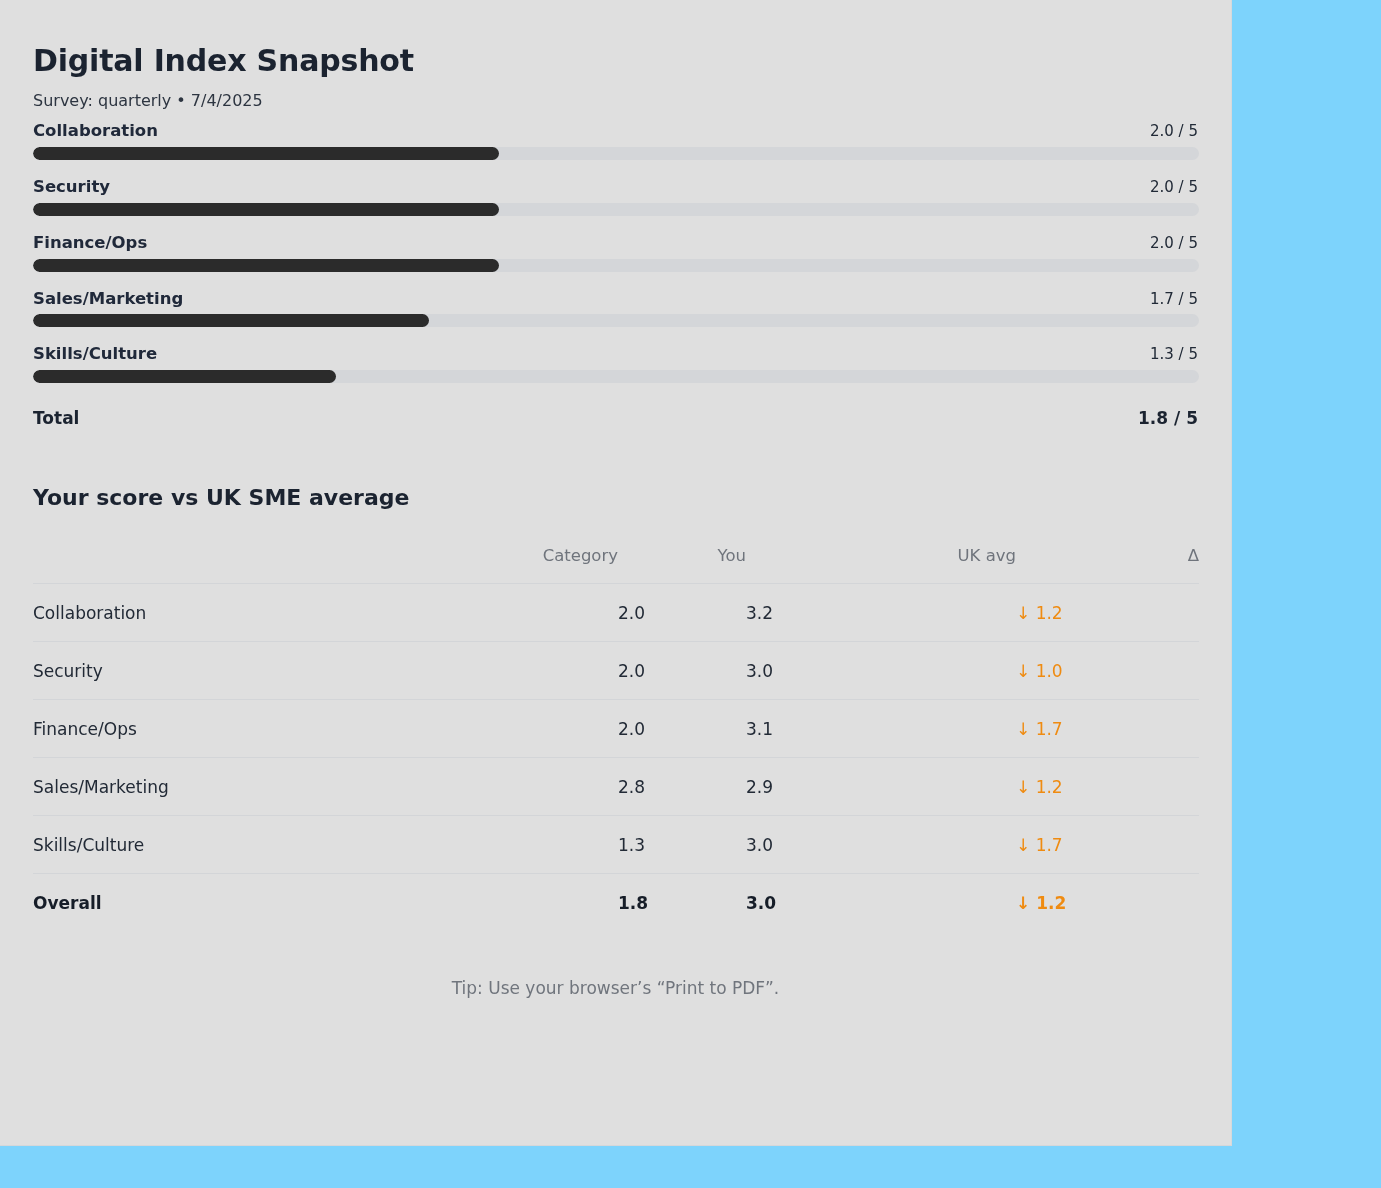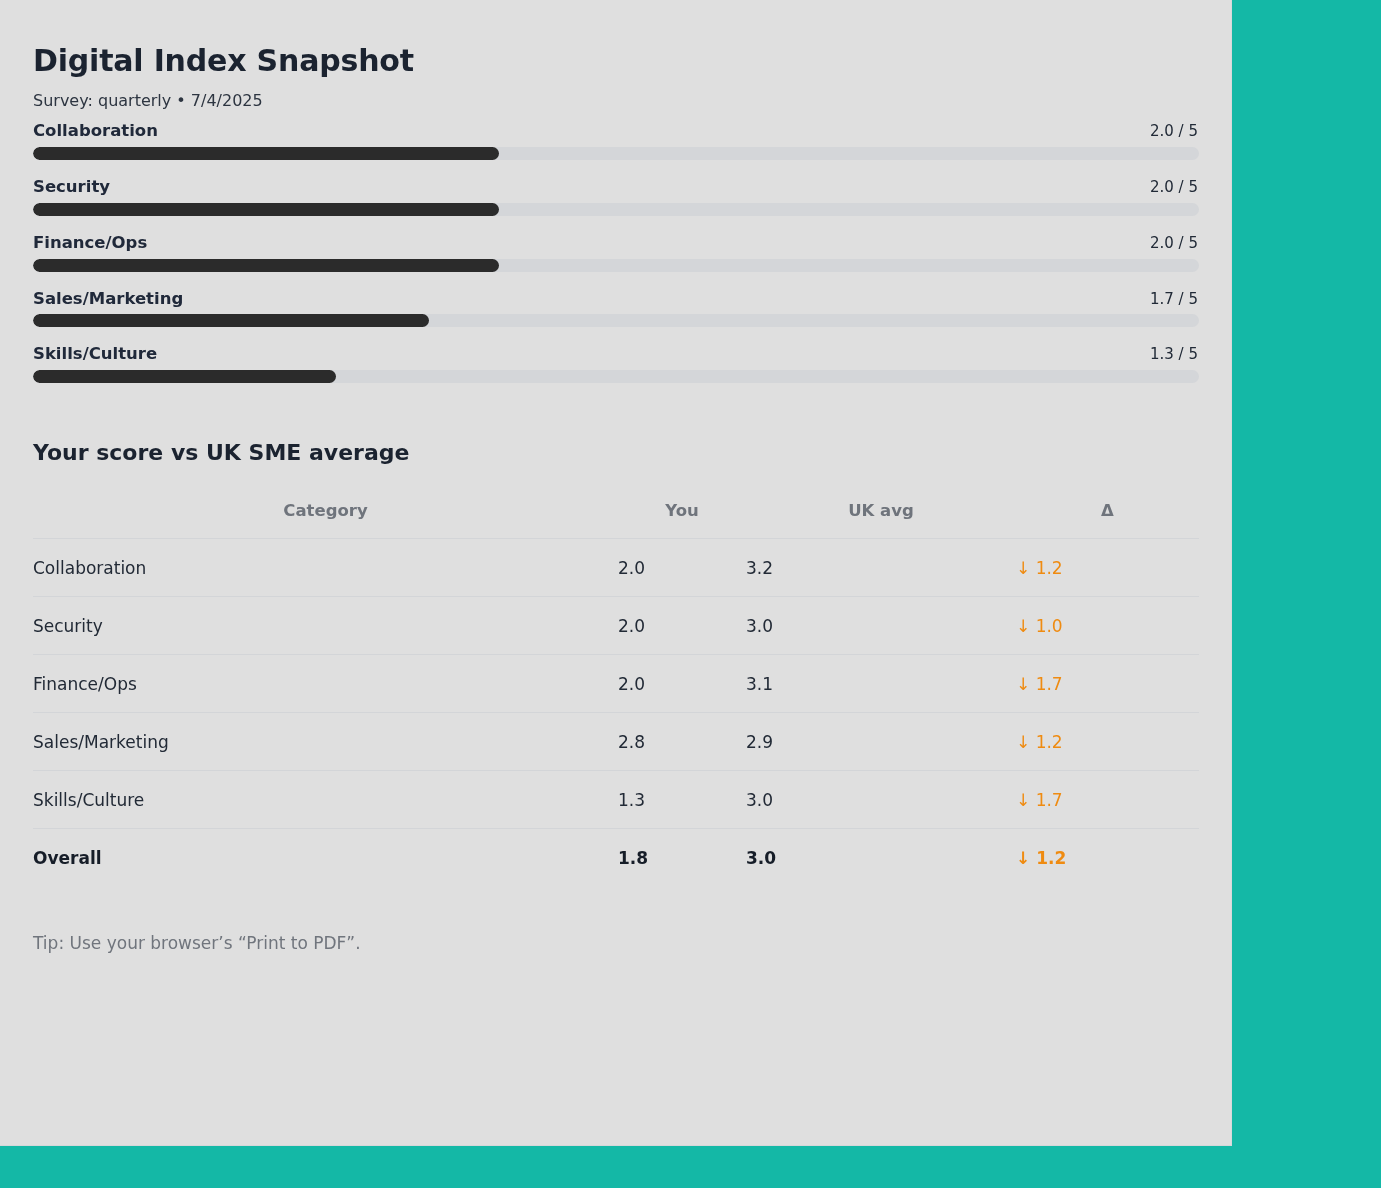--- a/index.html
+++ b/index.html
@@ -9,21 +9,21 @@
     background: #dfdfdf;
     width: 1381px;
     height: 1188px;
     overflow: hidden;
     font-family: "DejaVu Sans", "Liberation Sans", sans-serif;
   }
   .page {
     position: relative;
     width: 1381px;
     height: 1188px;
-    background: #14b8a6;
+    background: #7dd3fc;
   }
   .card {
     position: absolute;
     left: 0;
     top: 0;
     width: 1232px;
     height: 1146px;
     background: #dfdfdf;
     border-right: 1px solid #d7d9db;
     border-bottom: 1px solid #d5d7d9;
@@ -117,23 +117,23 @@
     line-height: 1.2;
   }
 
   
   table.cmp {
     width: 1166px;
     border-collapse: collapse;
     margin-top: 34px;
   }
   table.cmp th {
-    text-align: center;
+    text-align: right;
     font-size: 16.5px;
-    font-weight: 700;
+    font-weight: 400;
     color: #6f747c;
     padding: 0 0 18px 0;
     border-bottom: 1px solid #d3d5d8;
   }
   table.cmp td {
     text-align: left;
     font-size: 17px;
     font-weight: 400;
     color: #222a36;
     padding: 19px 0 18px 0;
@@ -153,20 +153,21 @@
     font-weight: 400;
     white-space: nowrap;
   }
   tr.overall .delta { font-weight: 700; }
 
   
   .tip {
     font-size: 17px;
     color: #70757d;
     margin-top: 47px;
+    text-align: center;
   }
 </style>
 </head>
 <body>
 
 <div class="page">
   <div class="card">
     <div class="inner">
 
       <h1 class="title">Digital Index Snapshot</h1>
@@ -217,20 +218,24 @@
         <div class="bar-row">
           <div class="bar-head">
             <span class="bar-label">Skills/Culture</span>
             <span class="bar-score">1.3 / 5</span>
           </div>
           <div class="bar-track">
             <div class="bar-fill" style="width: 26%;"></div>
           </div>
         </div>
 
+        <div class="total-row">
+          <span class="total-label">Total</span>
+          <span class="total-score">1.8 / 5</span>
+        </div>
       </div>
 
       <h2 class="section-title">Your score vs UK SME average</h2>
 
       <table class="cmp">
         <thead>
           <tr>
             <th class="col-cat">Category</th>
             <th class="col-you">You</th>
             <th class="col-uk">UK avg</th>

